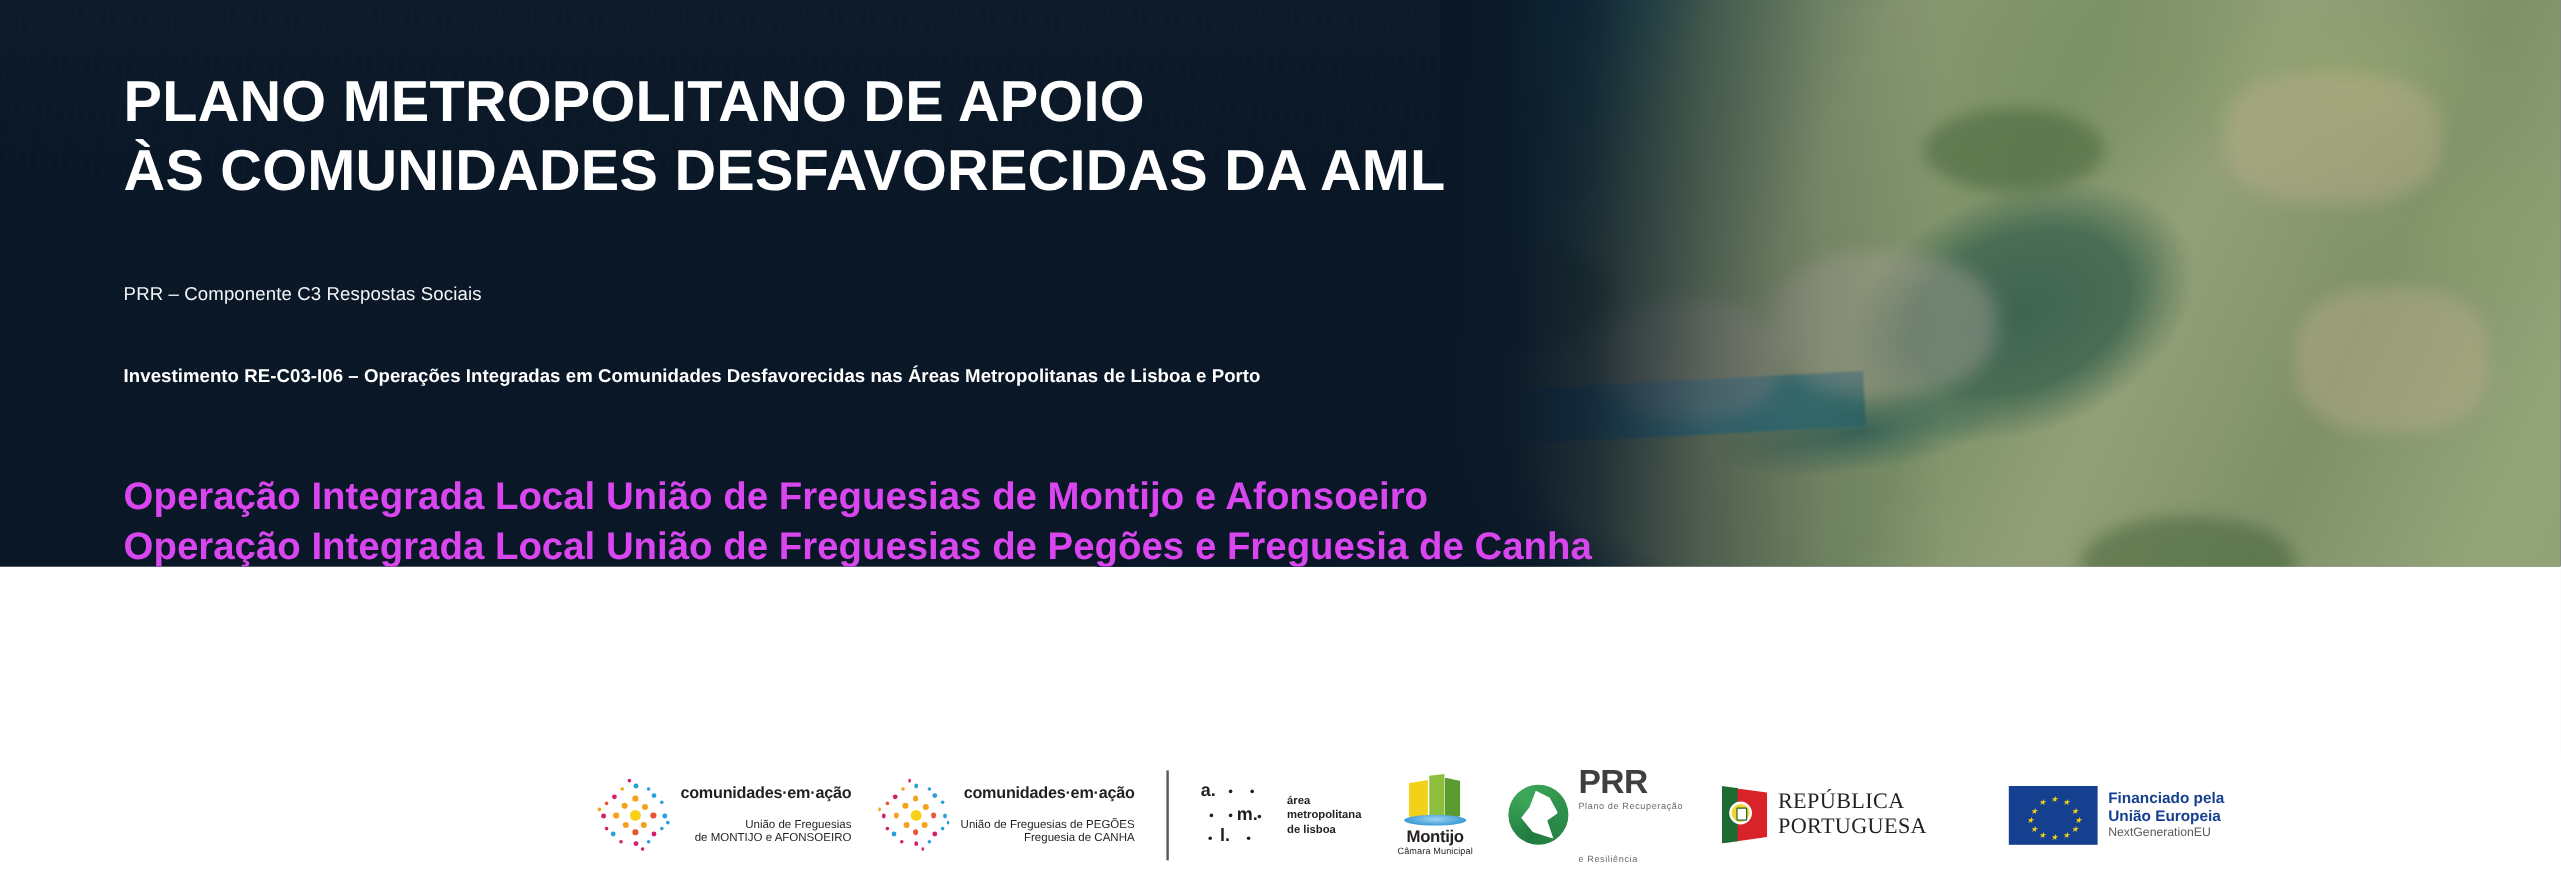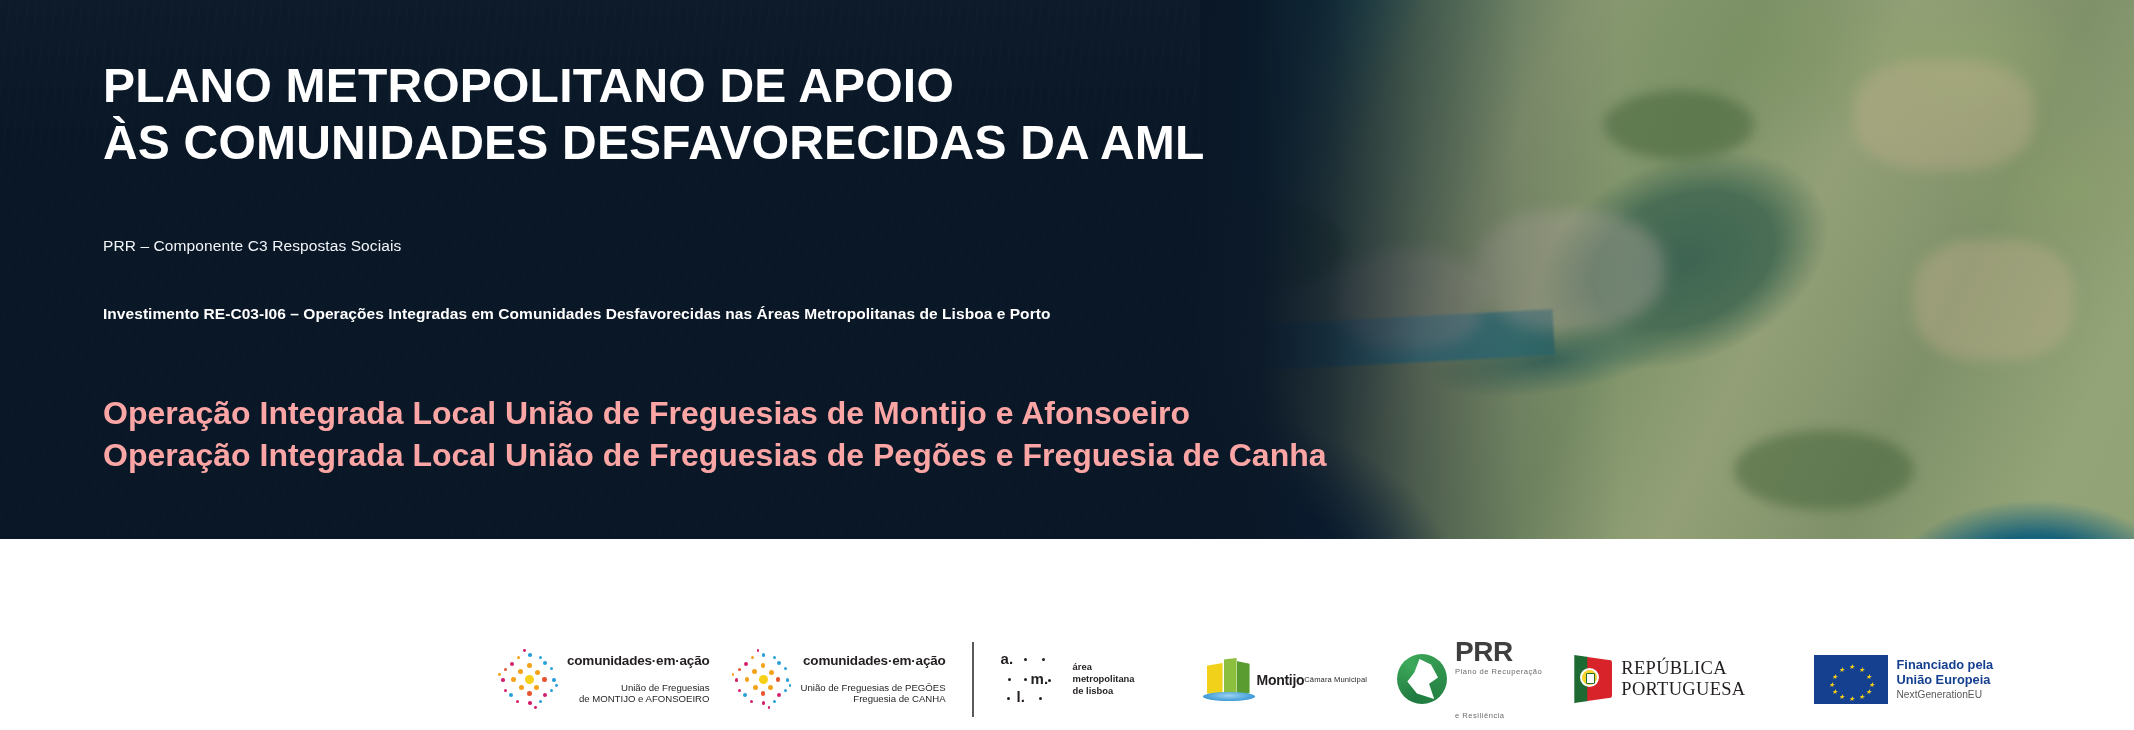--- a/index.html
+++ b/index.html
@@ -1,21 +1,21 @@
 <!DOCTYPE html>
 <html><head>
 <meta charset="utf-8">
 <style>
   html,body{margin:0;padding:0;background:#fff;}
   body{font-family:"Liberation Sans",sans-serif;}
   #page{
     position:relative;width:2134px;height:730px;overflow:hidden;background:#fff;
   }
   
-  #hero{position:absolute;left:0;top:0;width:2134px;height:539px;overflow:hidden;background:#07121f;}
+  #hero{position:absolute;left:0;top:0;width:2134px;height:472px;overflow:hidden;background:#07121f;}
 
   
   .map{position:absolute;right:0;top:0;width:1220px;height:628px;overflow:hidden;}
   .map-base{position:absolute;inset:0;
     background:
       radial-gradient(ellipse 200px 120px at 86% 12%, rgba(150,170,110,.55), transparent 70%),
       radial-gradient(ellipse 260px 150px at 70% 8%, rgba(120,145,95,.45), transparent 70%),
       radial-gradient(ellipse 180px 120px at 95% 30%, rgba(140,160,105,.5), transparent 70%),
       linear-gradient(115deg,#0b2a3c 0%,#0e3348 16%,#16586b 24%,#3f7a74 29%,#6e8b6a 34%,#8a9a72 44%,#7d9268 56%,#93a077 66%,#7f9169 78%,#93a478 90%,#8fa276 100%);
   }
@@ -55,21 +55,21 @@
       repeating-linear-gradient(96deg,rgba(255,255,255,.012) 0px,rgba(255,255,255,.012) 2px,rgba(0,0,0,0) 2px,rgba(0,0,0,0) 9px);}
 
   
   .copy{position:absolute;left:103px;top:0;width:1300px;color:#fff;}
   .h1{font-weight:bold;font-size:48px;line-height:1.18;letter-spacing:.2px;margin:0;
       color:#ffffff;white-space:nowrap;}
   .h1-wrap{position:absolute;left:0;top:58px;}
   .tag{position:absolute;left:0;top:237px;font-size:15.5px;font-weight:400;color:#f2f5f8;letter-spacing:.1px;}
   .inv{position:absolute;left:0;top:305px;font-size:15.5px;font-weight:bold;color:#ffffff;letter-spacing:.05px;}
   .op-wrap{position:absolute;left:0;top:392px;}
-  .op{font-size:32px;font-weight:bold;line-height:1.32;color:#fca5a5;white-space:nowrap;margin:0;}
+  .op{font-size:32px;font-weight:bold;line-height:1.32;color:#d946ef;white-space:nowrap;margin:0;}
   .date{position:absolute;left:8px;top:542px;font-size:25px;font-weight:400;color:#fff;}
 
   
   #footer{position:absolute;left:0;top:628px;width:2134px;height:102px;background:#fff;}
   .foot-inner{position:absolute;left:498px;top:8px;height:86px;display:flex;align-items:center;gap:0px;}
 
   .logo{display:flex;align-items:center;}
   .cea{display:flex;align-items:center;gap:9px;text-align:right;}
   .cea-dots{width:60px;height:60px;position:relative;}
   .cea-dots i{position:absolute;border-radius:50%;}
@@ -81,21 +81,21 @@
   .divider{width:2px;height:75px;background:#58595b;margin:0 26px 0 26px;}
 
   
   .aml{display:flex;align-items:center;gap:7px;}
   .aml-mark{position:relative;width:66px;height:58px;}
   .aml-mark span{position:absolute;font-weight:bold;color:#231f20;font-family:"Liberation Sans",sans-serif;}
   .aml-mark i{position:absolute;width:3.4px;height:3.4px;border-radius:50%;background:#231f20;}
   .aml-txt{font-size:9.4px;color:#231f20;line-height:1.25;font-weight:bold;white-space:nowrap;}
 
   
-  .montijo{display:flex;flex-direction:row;align-items:center;margin-left:36px;}
+  .montijo{display:flex;flex-direction:column;align-items:center;}
   .montijo-mark{position:relative;width:56px;height:44px;}
   .mj-y{position:absolute;left:6px;top:6px;width:16px;height:33px;background:#f2d11a;
         clip-path:polygon(0 8%,100% 0,100% 100%,0 92%);}
   .mj-g1{position:absolute;left:23px;top:1px;width:13px;height:38px;background:#8dbf3f;
         clip-path:polygon(0 4%,100% 0,100% 100%,0 96%);}
   .mj-g2{position:absolute;left:36px;top:4px;width:13px;height:35px;background:#5a9c30;
         clip-path:polygon(0 0,100% 8%,100% 92%,0 100%);}
   .mj-base{position:absolute;left:2px;top:35px;width:52px;height:9px;border-radius:50%;
         background:radial-gradient(ellipse at 50% 40%,#9fd2f0 0%,#4aa3dc 60%,#2b86c4 100%);}
   .mj-t1{font-size:14px;font-weight:bold;color:#231f20;letter-spacing:-.3px;margin-top:1px;}

